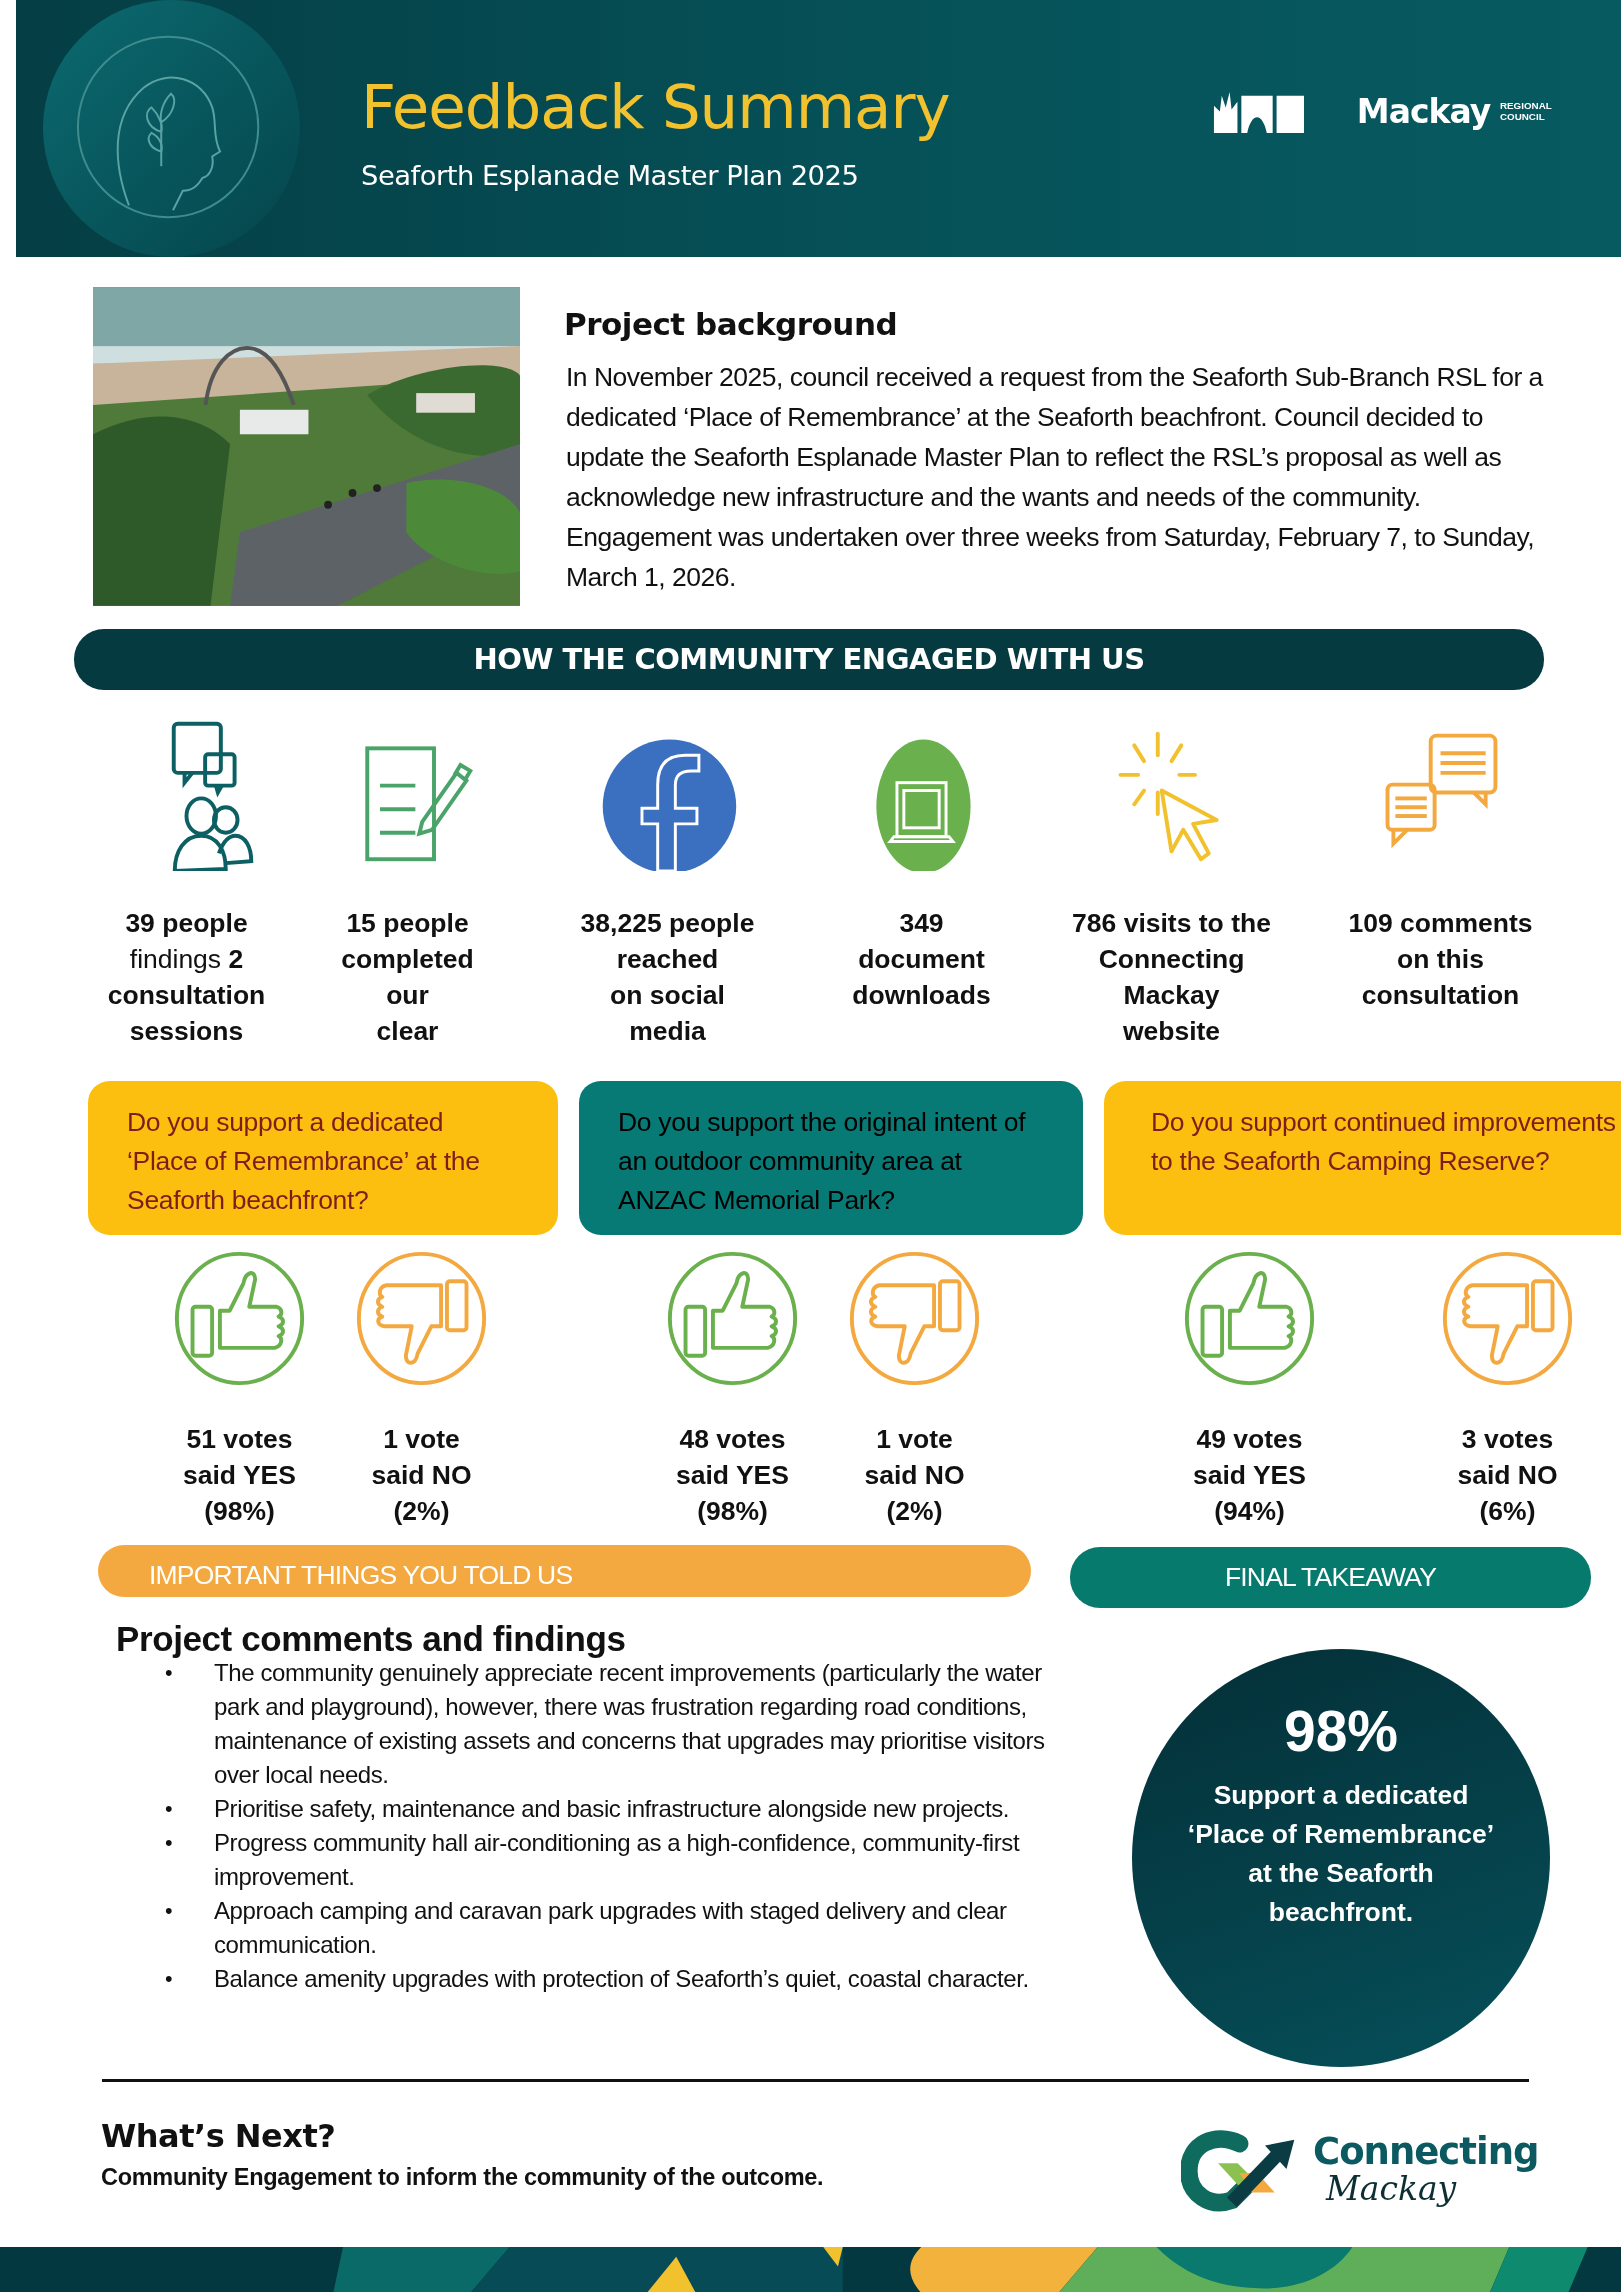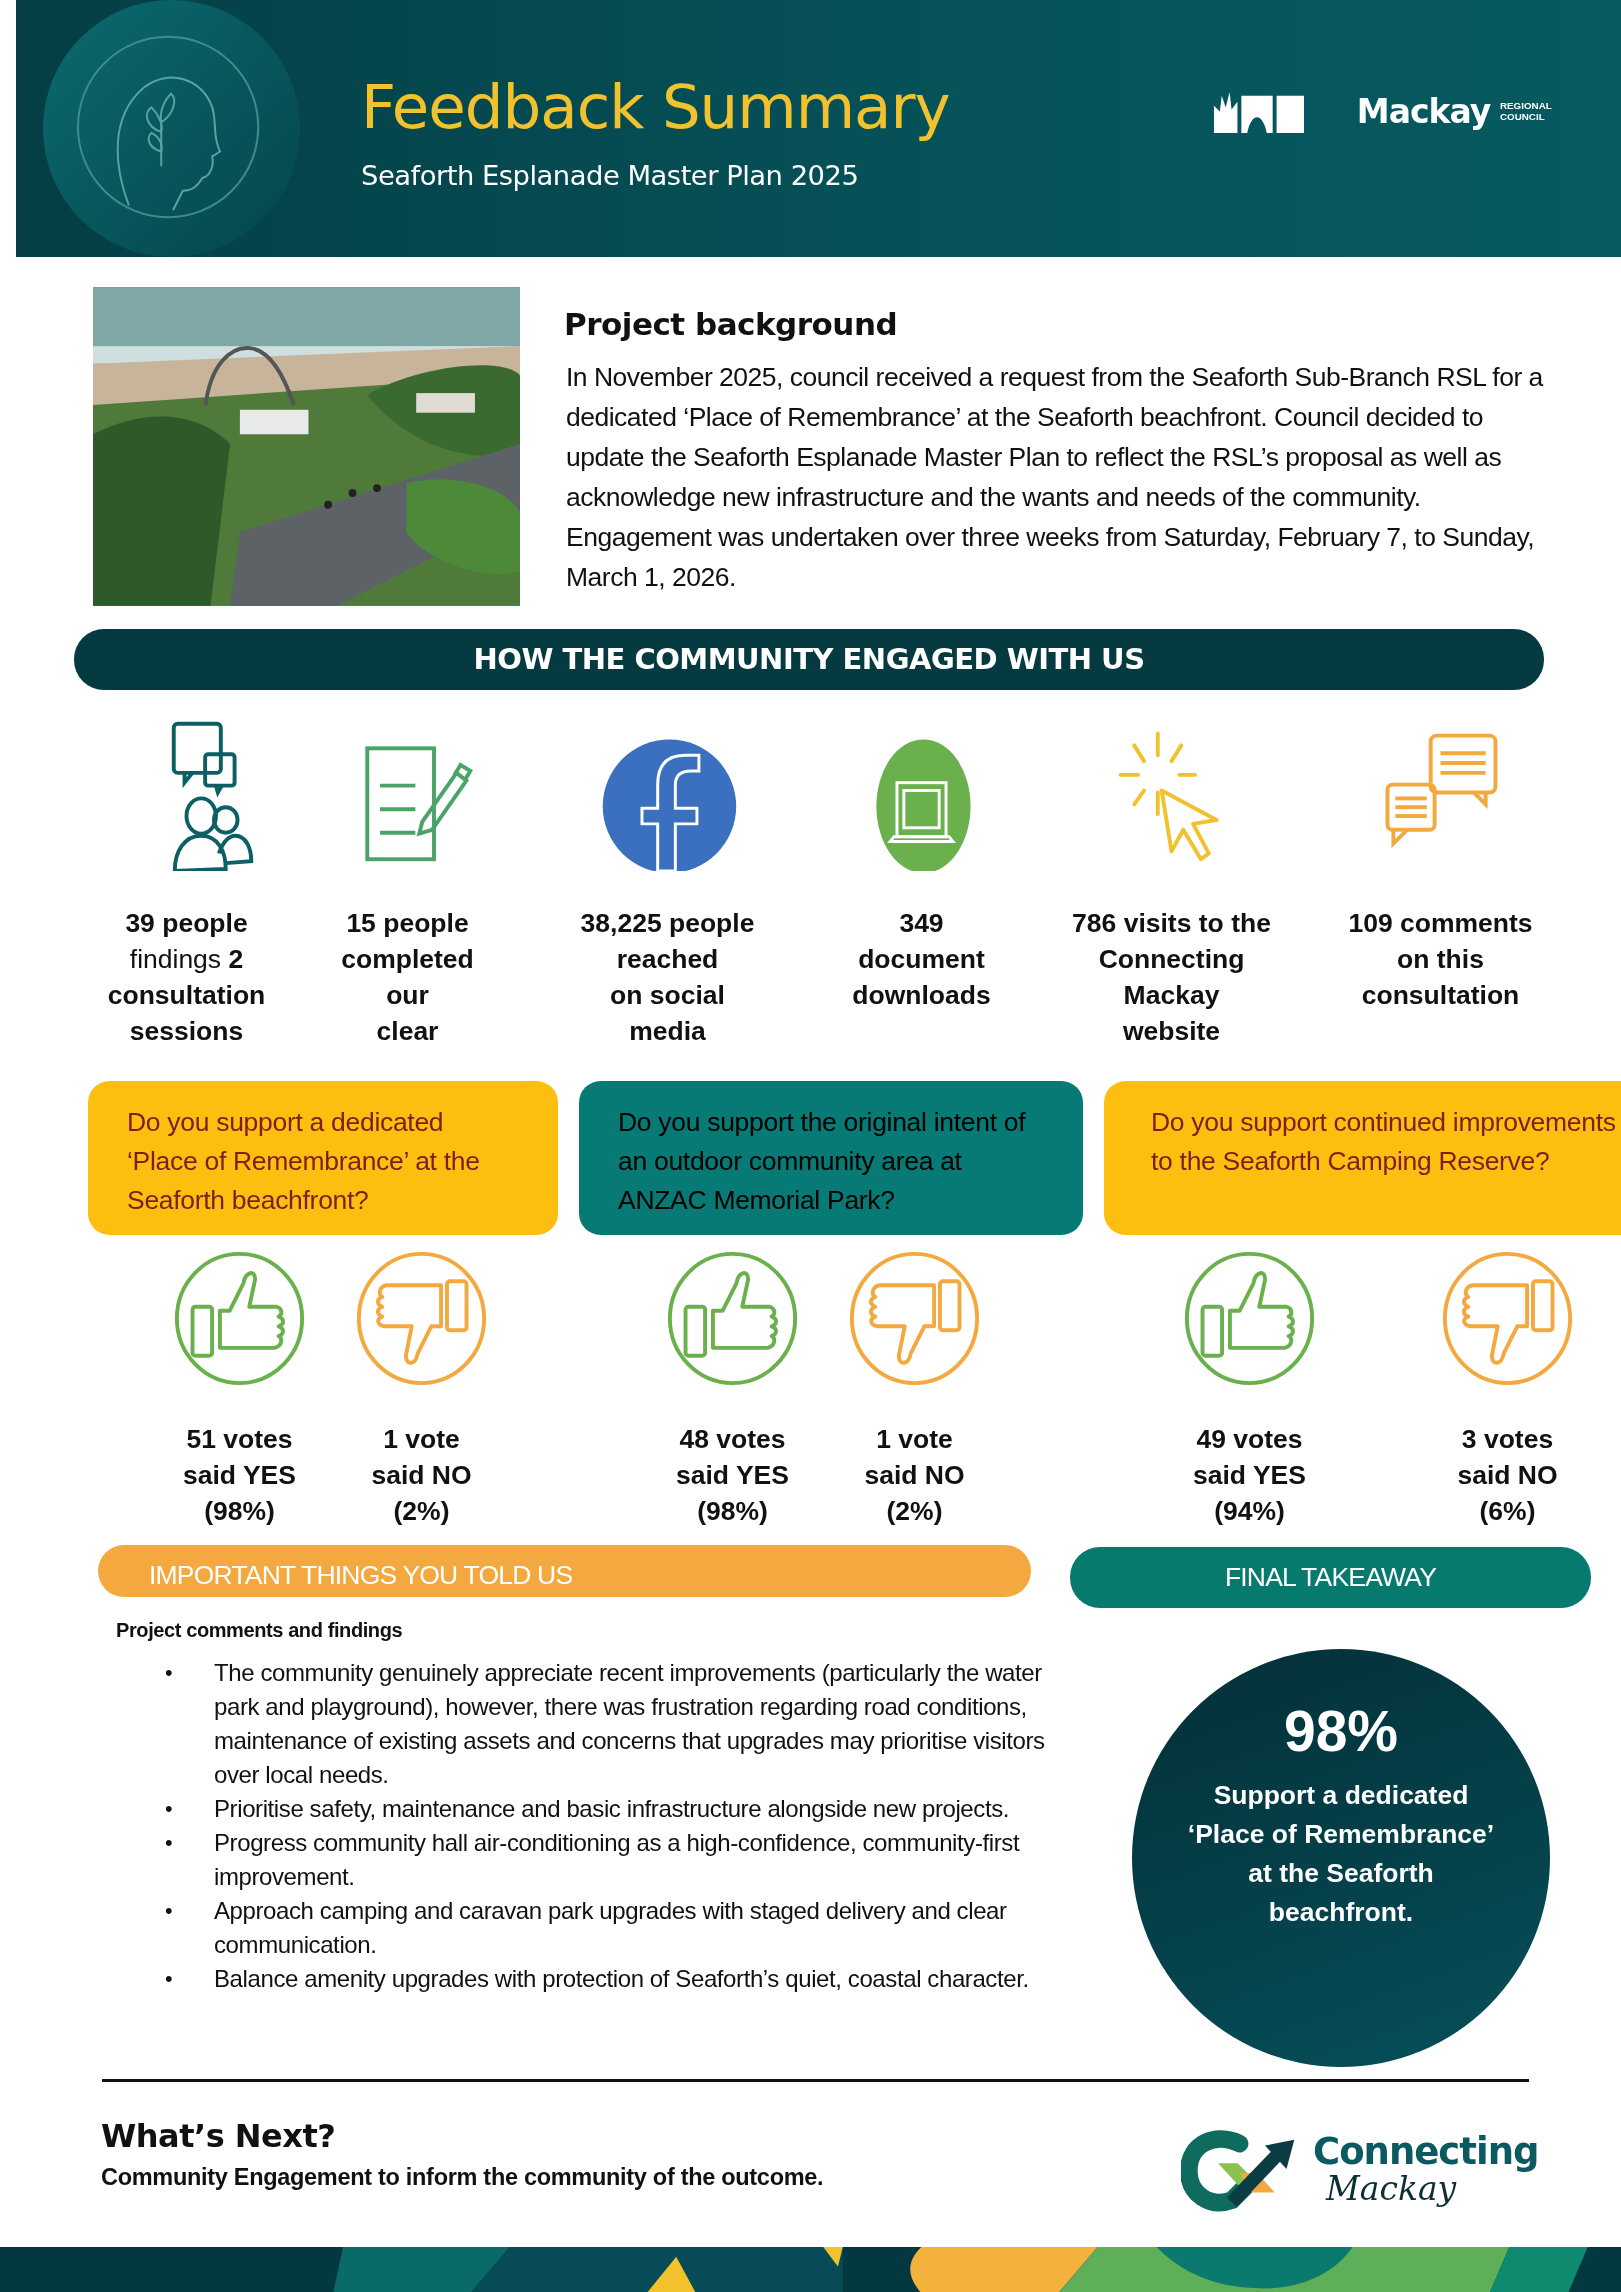--- a/index.html
+++ b/index.html
@@ -41,21 +41,21 @@
 
   .vote { position: absolute; top: 1250px; width: 147px; text-align: center; }
   .vote svg { width: 137px; height: 137px; display: block; margin: 0 auto; }
   .vote-text { margin-top: 34px; font-size: 26.5px; font-weight: bold; line-height: 36px; }
 
   
   .pill-orange { position: absolute; left: 98px; top: 1545px; width: 933px; height: 52px; border-radius: 30px; background: #f3a93f;
     color: #fff; font-size: 26.5px; line-height: 61px; padding-left: 51px; letter-spacing: -0.8px; }
   .pill-teal { position: absolute; left: 1070px; top: 1547px; width: 521px; height: 61px; border-radius: 30px; background: #077a6e;
     color: #fff; font-size: 26.5px; line-height: 61px; text-align: center; letter-spacing: -0.8px; }
-  .findings-title { position: absolute; left: 116px; top: 1619px; font-size: 20px; font-weight: bold; letter-spacing: -0.4px; }
+  .findings-title { position: absolute; left: 116px; top: 1619px; font-size: 35px; font-weight: bold; letter-spacing: -0.4px; }
   .findings { position: absolute; left: 116px; top: 1656px; width: 941px; list-style: none; }
   .findings li { position: relative; padding-left: 98px; font-size: 24px; line-height: 34px; letter-spacing: -0.4px; color: #111; }
   .findings li .bullet { position: absolute; left: 49px; top: 0; font-size: 21.6px; }
 
   .takeaway { position: absolute; left: 1132px; top: 1649px; width: 418px; height: 418px; border-radius: 50%;
     background: linear-gradient(160deg, #042f37 0%, #06505a 100%); color: #fff; text-align: center; }
   .takeaway-pct { position: absolute; top: 49px; width: 100%; font-size: 57px; font-weight: bold; }
   .takeaway-text { position: absolute; top: 127px; left: 49px; width: 320px; font-size: 26.5px; font-weight: bold; line-height: 39px; }
 
   .divider { position: absolute; left: 102px; top: 2079px; width: 1427px; height: 2.9px; background: #111; }

